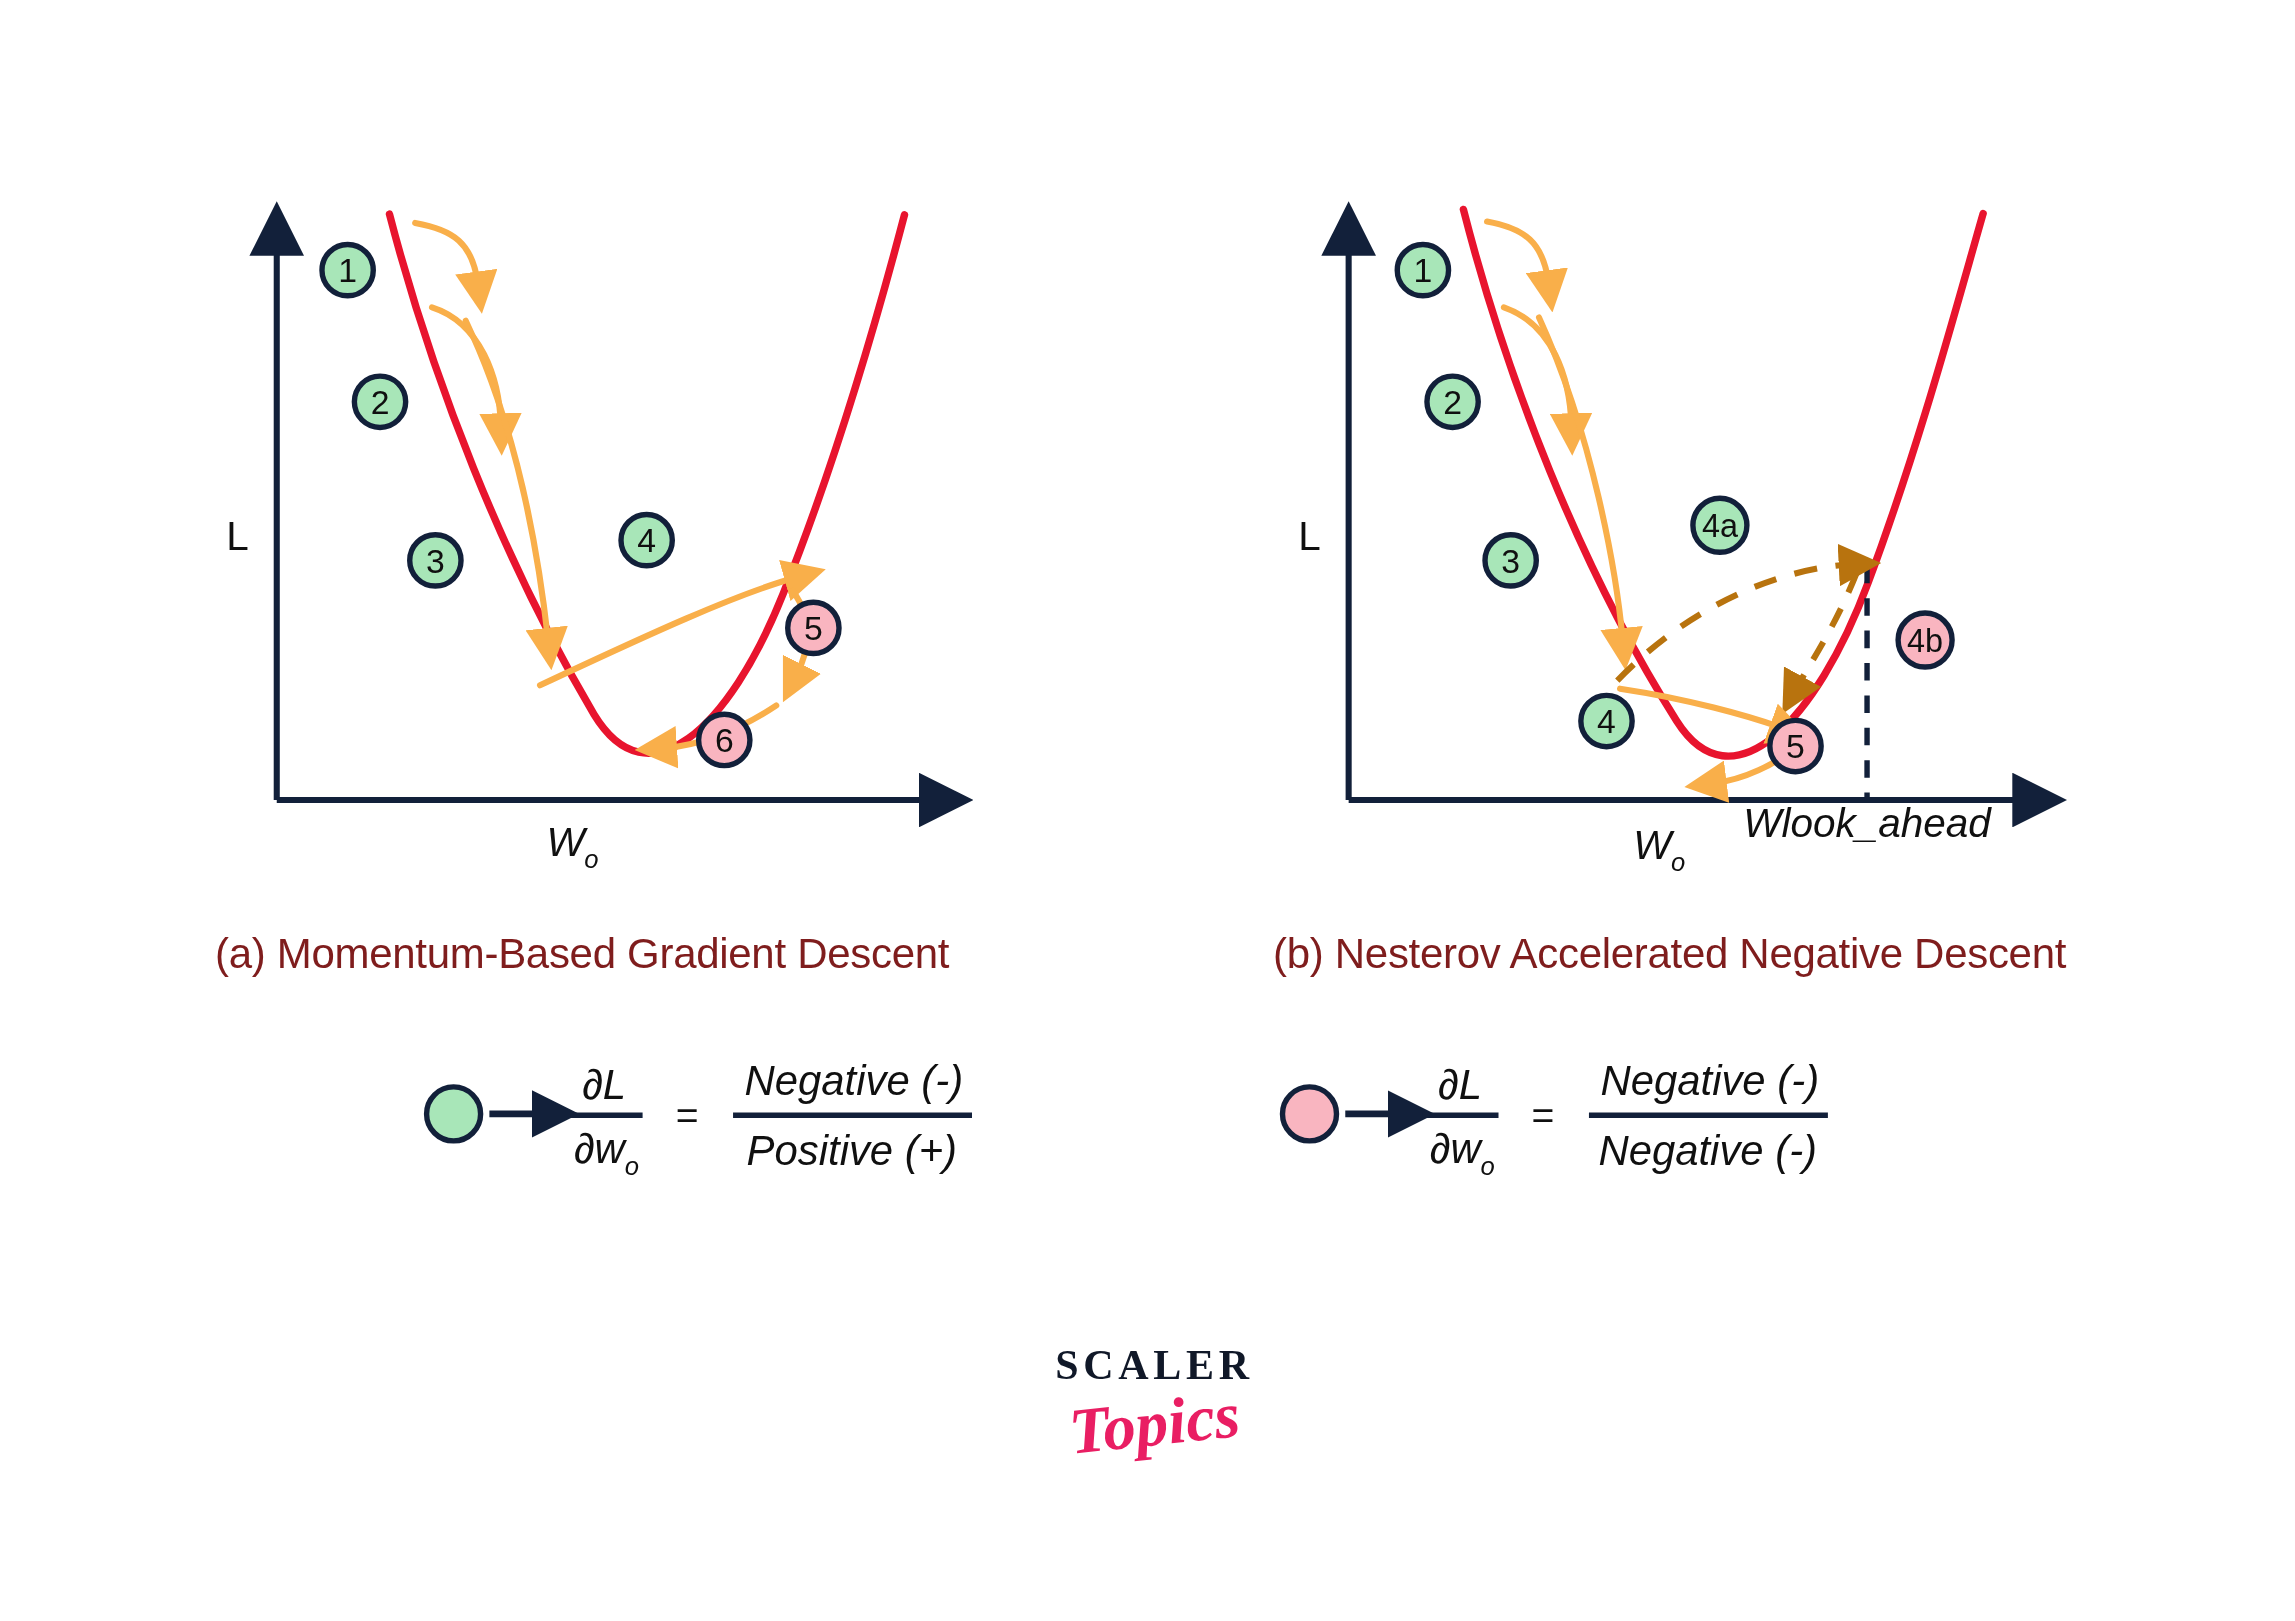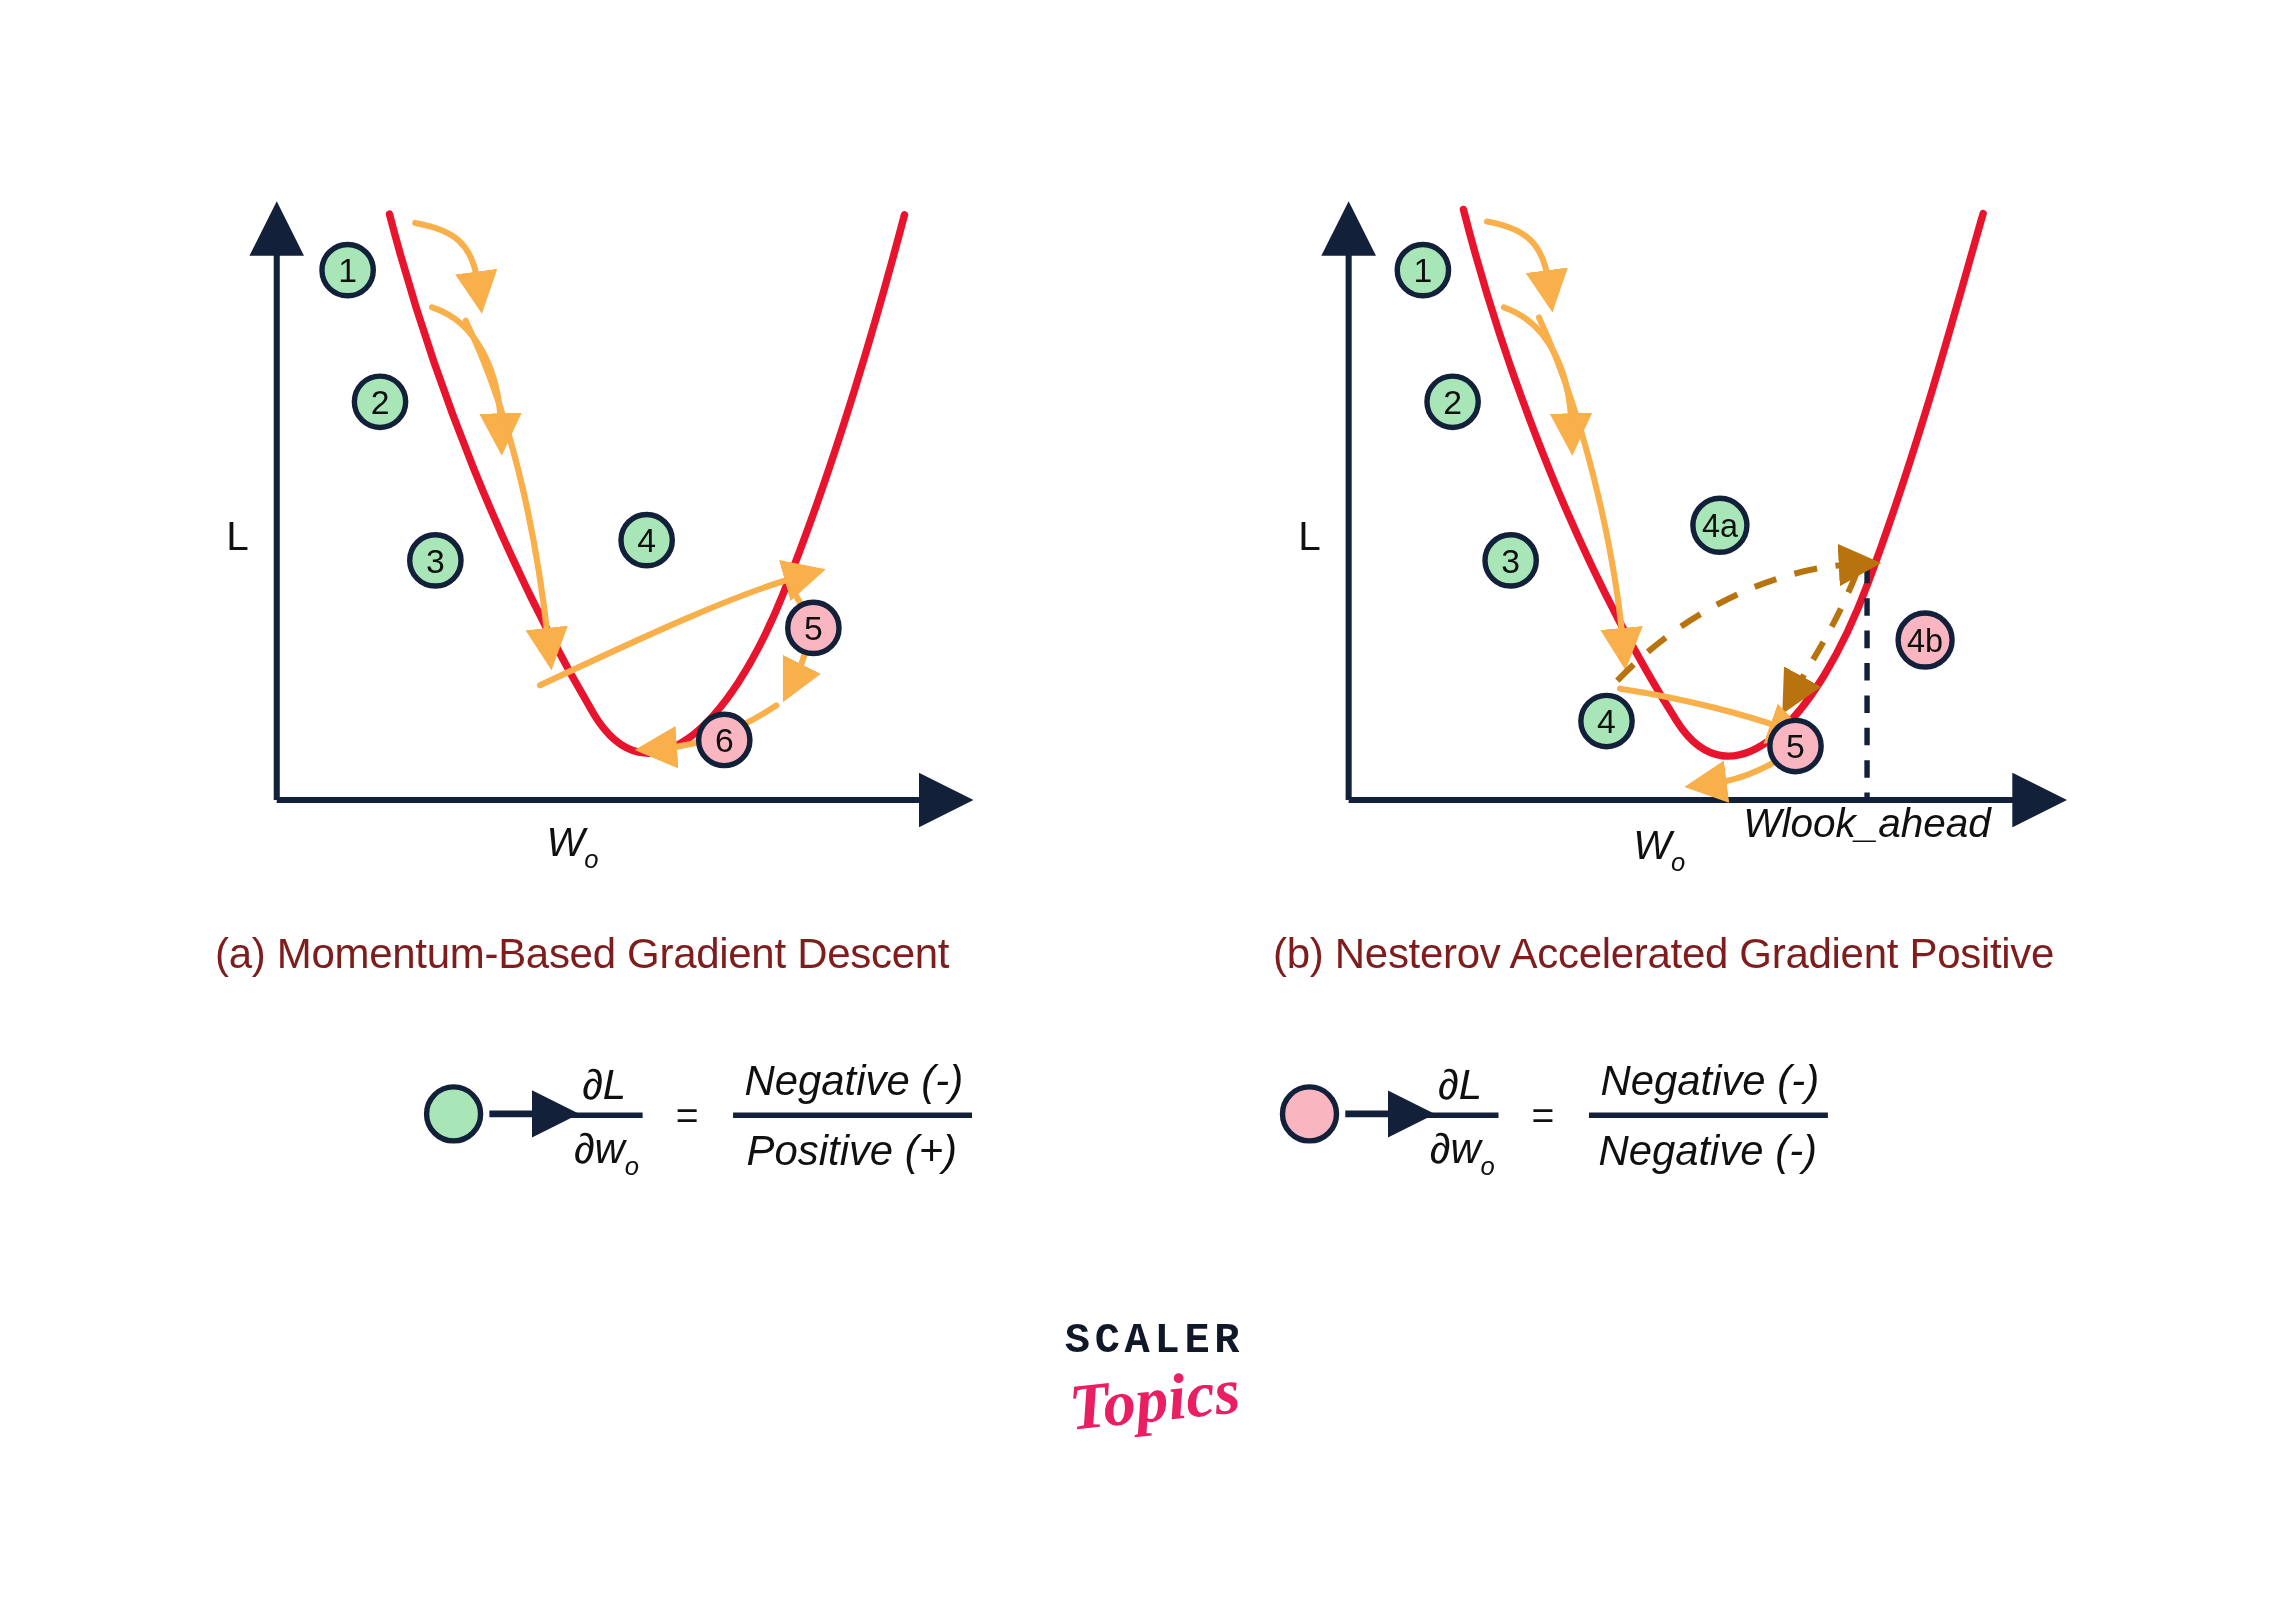--- a/index.html
+++ b/index.html
@@ -39,26 +39,27 @@
   .caption-b { left: 1273px; top: 930px; }
 
   .logo-wrap {
     position: absolute;
     left: 1026px;
     top: 1320px;
     width: 257px;
     text-align: center;
   }
   .logo-scaler {
-    font-family: Liberation Mono, monospace;
+    font-family: Liberation Serif, serif;
     font-weight: bold;
     font-size: 42px;
     letter-spacing: 4.7px;
     color: #101828;
     line-height: 1.0;
+    margin-top: 24px;
   }
   .logo-topics {
     font-family: "Liberation Serif", serif;
     font-style: italic;
     font-weight: bold;
     font-size: 65px;
     color: #E91E63;
     line-height: 1.05;
     margin-top: 2.7px;
     transform: rotate(-6deg);
@@ -235,21 +236,21 @@
 
       <text x="2286" y="1672" text-anchor="middle" font-family="Liberation Sans, sans-serif" font-size="58" fill="#101010">=</text>
 
       <text x="2533" y="1622" text-anchor="middle" font-family="Liberation Sans, sans-serif" font-size="62" font-style="italic" fill="#101010">Negative (-)</text>
       <line x1="2354" y1="1652" x2="2708" y2="1652" stroke="#12203a" stroke-width="8"></line>
       <text x="2530" y="1726" text-anchor="middle" font-family="Liberation Sans, sans-serif" font-size="62" font-style="italic" fill="#101010">Negative (-)</text>
     </g>
   </svg>
 
   <div class="caption caption-a">(a) Momentum-Based Gradient Descent</div>
-  <div class="caption caption-b">(b) Nesterov Accelerated Gradient Positive</div>
+  <div class="caption caption-b">(b) Nesterov Accelerated Negative Descent</div>
 
   <div class="logo-wrap">
     <div class="logo-scaler">SCALER</div>
     <div class="logo-topics">Topics</div>
   </div>
 
 </div>
 
 
 </body></html>

